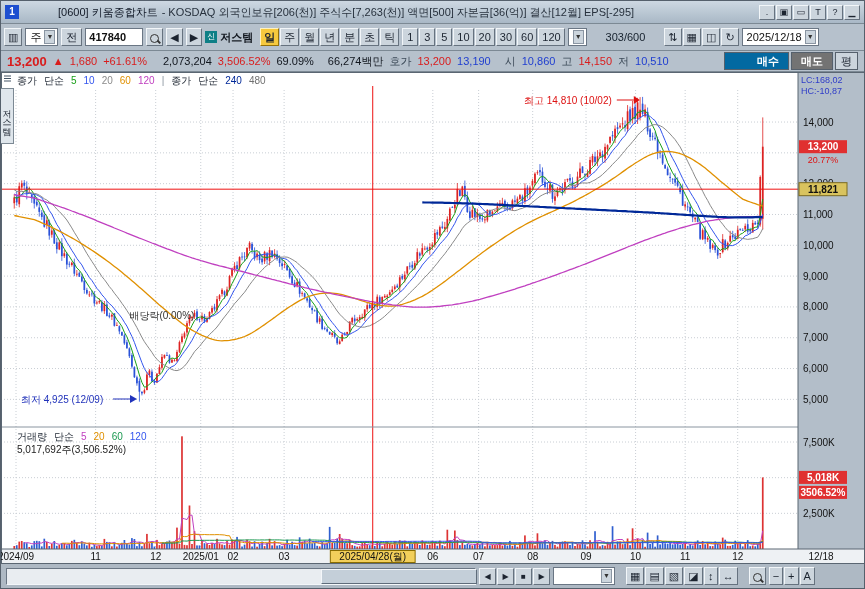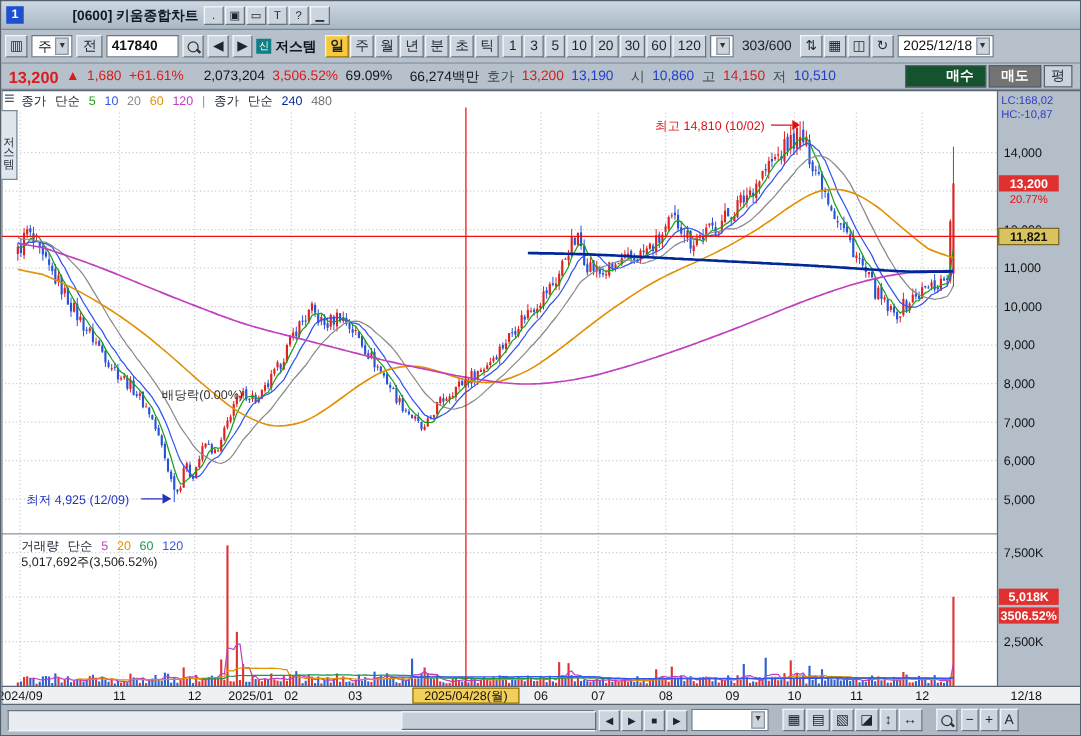--- a/index.html
+++ b/index.html
@@ -2,69 +2,70 @@
 <html><head>
 <meta charset="utf-8">
 <style>
   html,body{margin:0;padding:0;background:#8d99a6;}
   .app{width:865px;height:589px;background:#aeb9c4;border:1px solid #55606c;box-sizing:border-box;
        font-family:"Liberation Sans",sans-serif;font-size:11px;display:flex;flex-direction:column;overflow:hidden;}
   
   .titlebar{flex:0 0 22px;background:linear-gradient(#cdd8e2,#a9b8c6);display:flex;align-items:center;
             padding:0 4px;gap:4px;border-bottom:1px solid #7c8994;}
   .tbadge{width:14px;height:14px;background:#1d4fd0;color:#fff;font-size:10px;font-weight:bold;text-align:center;line-height:14px;flex:0 0 auto;}
-  .ttitle{font-weight:bold;color:#101826;white-space:nowrap;padding-left:35px;}
+  .ttitle{font-weight:normal;color:#101826;white-space:nowrap;padding-left:35px;}
   .tsub{color:#27313d;white-space:nowrap;overflow:hidden;flex:1;}
   .btn,.ibtn,.pbtn,.nbtn,.tbtn{border:1px solid;border-color:#f2f6f9 #66727f #66727f #f2f6f9;background:#ccd5dd;
       color:#1c2430;box-sizing:border-box;text-align:center;white-space:nowrap;}
   .tbtn{width:16px;height:15px;font-size:9px;line-height:13px;}
   
   .toolbar{flex:0 0 26px;display:flex;align-items:center;padding:0 3px;gap:3px;background:#b6c1cc;border-bottom:1px solid #7c8994;overflow:hidden;}
   .btn{height:18px;line-height:16px;padding:0 4px;}
   .ibtn{height:18px;line-height:16px;padding:0 3px;min-width:14px;}
   .pbtn{height:18px;line-height:16px;min-width:16px;padding:0 3px;}
   .pbtn.active{background:#f6c93e;border-color:#fff2c0 #93700a #93700a #fff2c0;font-weight:bold;}
   .nbtn{width:17px;height:17px;font-size:8px;line-height:15px;}
   .group{display:flex;gap:1px;}
   .combo{background:#fff;border:1px solid #6a7684;height:18px;display:flex;align-items:center;padding:0 2px 0 4px;gap:3px;color:#111;box-sizing:border-box;}
   .combo .arr{font-size:7px;background:#ccd5dd;border:1px solid #8a95a2;line-height:12px;padding:0 1px;color:#333;}
   .code{width:58px;height:18px;border:1px solid #6a7684;font:bold 11px "Liberation Sans",sans-serif;padding:0 3px;box-sizing:border-box;color:#111;}
   .badge{width:12px;height:12px;background:#0e7f86;color:#fff;font-size:8px;line-height:12px;text-align:center;display:inline-block;}
   .sname{font-weight:bold;color:#10151d;margin-right:4px;}
-  .range{color:#15202c;margin:0 4px;}
+  .range{color:#15202c;margin:0 16px;}
   .mag{position:relative;width:7px;height:7px;border:1.5px solid #333;border-radius:50%;display:inline-block;vertical-align:middle;}
   .mag::after{content:"";position:absolute;width:4px;height:1.5px;background:#333;transform:rotate(45deg);right:-3px;bottom:-1px;}
   
   .quotebar{flex:0 0 20px;display:flex;align-items:center;padding:0 6px;gap:6px;background:#b6c1cc;border-bottom:1px solid #7c8994;}
   .seg{white-space:nowrap;}
   .up{color:#d91c1c;}.down{color:#1f3ed0;}.dark{color:#10151d;}.lbl{color:#3c4a58;}
   .big{font-size:13px;font-weight:bold;}
   .qgroup{margin-left:auto;display:flex;gap:2px;}
   .qbtn{height:16px;line-height:16px;padding:0 9px;color:#fff;font-weight:bold;border:1px solid #55606c;}
-  .qbtn.buy{background:#14532d;padding-left:32px;}
+  .qbtn.buy{background:#0369a1;padding-left:32px;}
   .qbtn.sell{background:#737373;}
   .qbtn.plain{background:#ccd5dd;color:#1c2430;font-weight:normal;padding:0 5px;}
   
   .chartwrap{position:relative;flex:0 0 492px;}
   svg{display:block;font-family:"Liberation Sans",sans-serif;}
   .vtab{position:absolute;left:0;top:16px;width:13px;height:56px;background:#dfe6ec;border:1px solid #7c8994;border-left:none;
         box-sizing:border-box;writing-mode:vertical-rl;font-size:9px;color:#1c2430;text-align:center;}
   
   .bottombar{flex:1;display:flex;align-items:center;gap:3px;padding:0 5px;background:#aeb9c4;}
   .scrolltrack{position:relative;width:468px;height:15px;background:#e9edf1;border:1px solid;border-color:#6a7684 #f4f7fa #f4f7fa #6a7684;flex:0 0 auto;}
   .scrollthumb{position:absolute;left:67%;top:0;width:33%;height:13px;background:#c4cfd9;border:1px solid;border-color:#f4f7fa #5f6c7a #5f6c7a #f4f7fa;}
 </style>
 </head>
 <body>
 
 <div class="app">
 
   <div class="titlebar">
     <div class="tbadge">1</div>
     <span class="ttitle">[0600] 키움종합차트</span>
+    <span class="tsub">- KOSDAQ 외국인보유[206(천)] 주식수[7,263(천)] 액면[500] 자본금[36(억)] 결산[12월] EPS[-295]</span>
     <div id="title-controls" class="group">
         <div class="tbtn">.</div>
         <div class="tbtn">▣</div>
         <div class="tbtn">▭</div>
         <div class="tbtn">T</div>
         <div class="tbtn">?</div>
         <div class="tbtn">▁</div>
       </div>
   </div>
 

